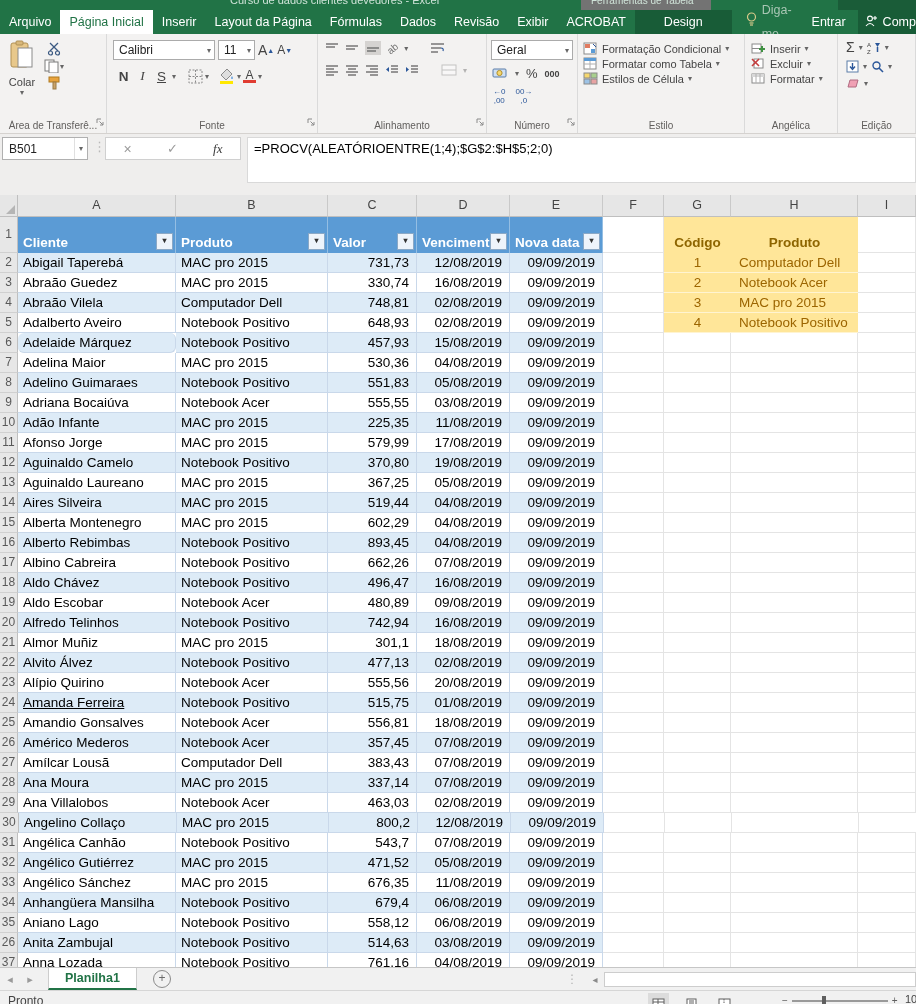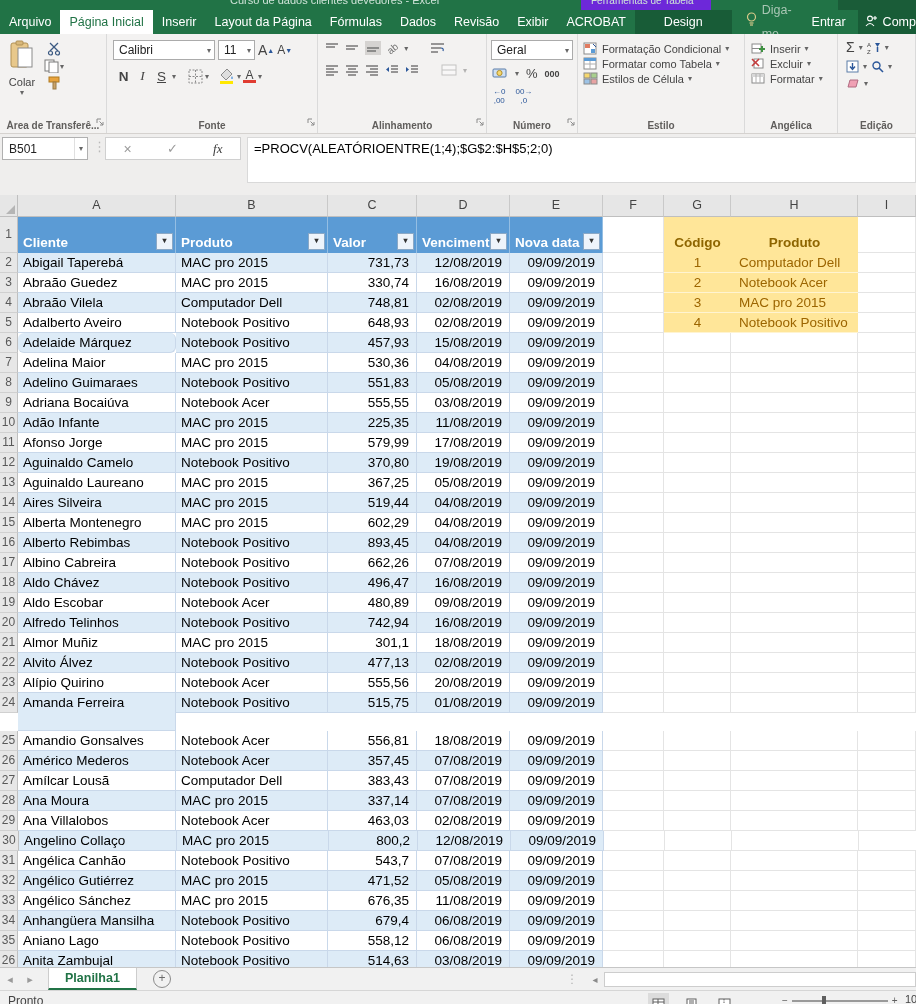--- a/index.html
+++ b/index.html
@@ -3,37 +3,37 @@
 <meta charset="utf-8">
 <style>
   html,body{margin:0;padding:0;background:#fff;}
   #app{position:relative;width:916px;height:1004px;overflow:hidden;
        font-family:"Liberation Sans",sans-serif;background:#fff;}
   .abs{position:absolute;}
 
   
   .titlebar{left:0;top:0;width:916px;height:10px;background:#217346;overflow:hidden;}
   .titlebar .ttext{position:absolute;left:230px;top:-6px;color:#cfe3d8;font-size:11px;white-space:nowrap;}
-  .titlebar .ctxblock{position:absolute;left:581px;top:0;width:130px;height:10px;background:#6d28d9;overflow:hidden;}
+  .titlebar .ctxblock{position:absolute;left:581px;top:0;width:130px;height:10px;background:#737373;overflow:hidden;}
   .titlebar .ctxblock span{position:absolute;left:10px;top:-5px;font-size:10px;color:#cfe3d8;white-space:nowrap;}
   .titlebar .shareblock{position:absolute;left:838px;top:0;right:0;height:10px;background:#1a5c38;}
 
   
   .tabrow{left:0;top:10px;width:916px;height:24px;background:#217346;display:flex;align-items:stretch;color:#fff;font-size:12.5px;}
   .tab{padding:0 9px;line-height:24px;white-space:nowrap;cursor:default;}
   .tab.active{background:#fff;color:#217346;}
   .tab.ctx{background:#185c37;width:112px;text-align:center;padding:0 9px;}
   .tellme{display:flex;align-items:center;gap:5px;margin-left:10px;color:#a9c6b4;line-height:24px;padding:0 4px;}
   .signin{line-height:24px;padding:0 12px;margin-left:4px;}
   .share{margin-left:auto;background:#185c37;display:flex;align-items:center;gap:5px;padding:0 6px;width:66px;overflow:hidden;white-space:nowrap;}
 
   
   .ribbon{left:0;top:34px;width:916px;height:100px;background:#f3f2f1;border-bottom:1px solid #d5d2cf;display:flex;box-sizing:border-box;}
   .rgroup{position:relative;height:100%;border-right:1px solid #dadada;box-sizing:border-box;flex-shrink:0;}
-  .glabel{position:absolute;bottom:2px;left:0;right:0;text-align:center;font-size:10px;color:#605e5c;white-space:nowrap;overflow:hidden;font-weight:bold;}
+  .glabel{position:absolute;bottom:2px;left:0;right:0;text-align:center;font-size:10px;color:#605e5c;white-space:nowrap;overflow:hidden;}
   .launcher{position:absolute;right:2px;bottom:3px;}
   .combo{background:#fff;border:1px solid #ababab;height:20px;display:flex;align-items:center;font-size:12px;color:#222;padding-left:5px;box-sizing:border-box;}
   .combo .arr{margin-left:auto;padding:0 3px;color:#666;font-size:8px;}
   .arr8{color:#666;font-size:8px;}
   .btn{display:inline-flex;align-items:center;justify-content:center;color:#444;}
   .bigbtn{display:flex;flex-direction:column;align-items:center;width:44px;}
   .bigbtn .blabel{font-size:11px;color:#444;margin-top:2px;}
   .fmt{font-size:13.5px;color:#444;width:17px;text-align:center;}
   .alnicon line{stroke:#6d6d6d;stroke-width:1.4;}
   .rowline{display:flex;align-items:center;}
@@ -780,21 +780,21 @@
         <div class="cell tcell tnum" style="width: 89px; height: 20px; line-height: 19px;">555,56</div>
         <div class="cell tcell tnum" style="width: 93px; height: 20px; line-height: 19px;">20/08/2019</div>
         <div class="cell tcell tnum" style="width: 93px; height: 20px; line-height: 19px;">09/09/2019</div>
         <div class="cell plain" style="width: 61px; height: 20px; line-height: 19px;"></div>
         <div class="cell plain" style="width: 67px; height: 20px; line-height: 19px;"></div>
         <div class="cell plain" style="width: 127px; height: 20px; line-height: 19px;"></div>
         <div class="cell plain" style="width: 58px; height: 20px; line-height: 19px;"></div>
       </div>
       <div class="grow">
         <div class="cell rownum" style="width: 18px; height: 20px; line-height: 19px;">24</div>
-        <div class="cell tcell band" style="width: 158px; height: 38px; line-height: 19px;">Amanda Ferreira</div>
+        <div class="cell tcell band" style="width: 158px; height: 20px; line-height: 19px; text-decoration: underline;">Amanda Ferreira</div>
         <div class="cell tcell band" style="width: 152px; height: 20px; line-height: 19px;">Notebook Positivo</div>
         <div class="cell tcell tnum band" style="width: 89px; height: 20px; line-height: 19px;">515,75</div>
         <div class="cell tcell tnum band" style="width: 93px; height: 20px; line-height: 19px;">01/08/2019</div>
         <div class="cell tcell tnum band" style="width: 93px; height: 20px; line-height: 19px;">09/09/2019</div>
         <div class="cell plain" style="width: 61px; height: 20px; line-height: 19px;"></div>
         <div class="cell plain" style="width: 67px; height: 20px; line-height: 19px;"></div>
         <div class="cell plain" style="width: 127px; height: 20px; line-height: 19px;"></div>
         <div class="cell plain" style="width: 58px; height: 20px; line-height: 19px;"></div>
       </div>
       <div class="grow">

